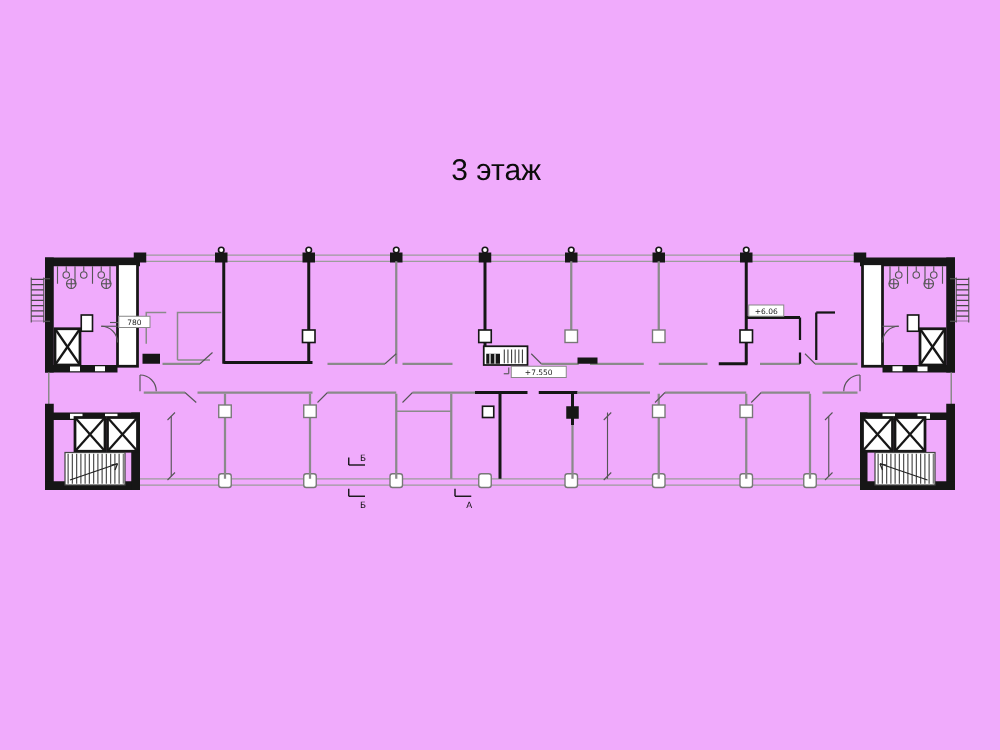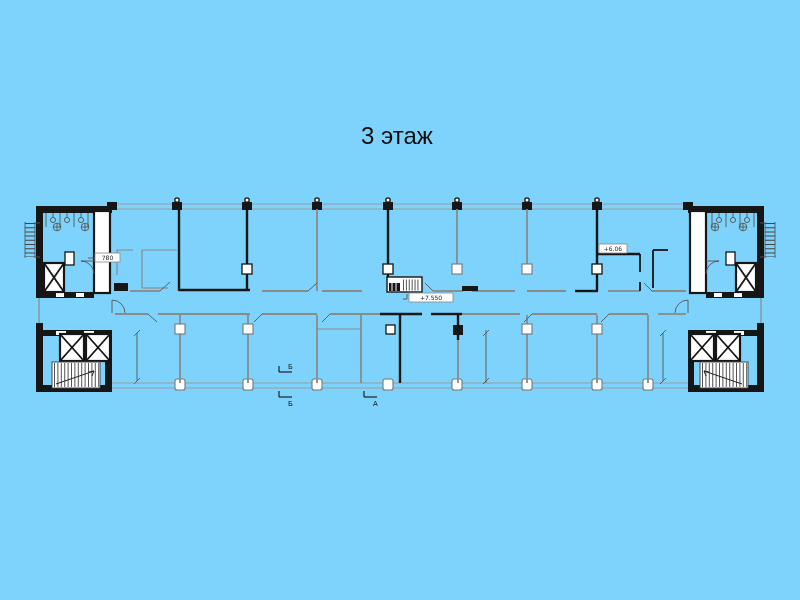--- a/index.html
+++ b/index.html
@@ -1,16 +1,16 @@
 <!DOCTYPE html>
 <html><head>
 <meta charset="utf-8">
 <style>
   html,body{margin:0;padding:0;background:#fff;}
-  .stage{position:relative;width:800px;height:600px;background:#7dd3fc;overflow:hidden;
+  .stage{position:relative;width:800px;height:600px;background:#f0abfc;overflow:hidden;
          font-family:"Liberation Sans","DejaVu Sans",sans-serif;}
   svg{display:block}
   .title-text{font-family:"Liberation Sans","DejaVu Sans",sans-serif;font-size:24px;fill:#0c0c0c;}
   .lbl{font-family:"DejaVu Sans",sans-serif;font-size:6px;fill:#222;}
   .lbl7{font-family:"DejaVu Sans",sans-serif;font-size:7px;fill:#111;}
   
   .wl{stroke:#161616;stroke-width:2.4;fill:none;}
   .wl2{stroke:#161616;stroke-width:1.8;fill:none;}
   .pl{stroke:#8a8a8a;stroke-width:1.8;fill:none;}
   .pl2{stroke:#8a8a8a;stroke-width:1.2;fill:none;}

